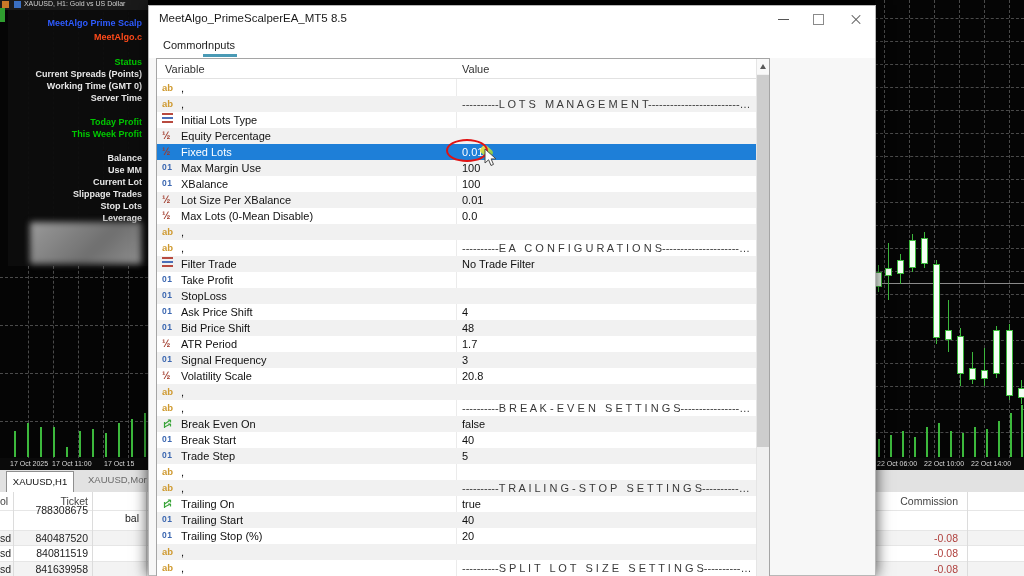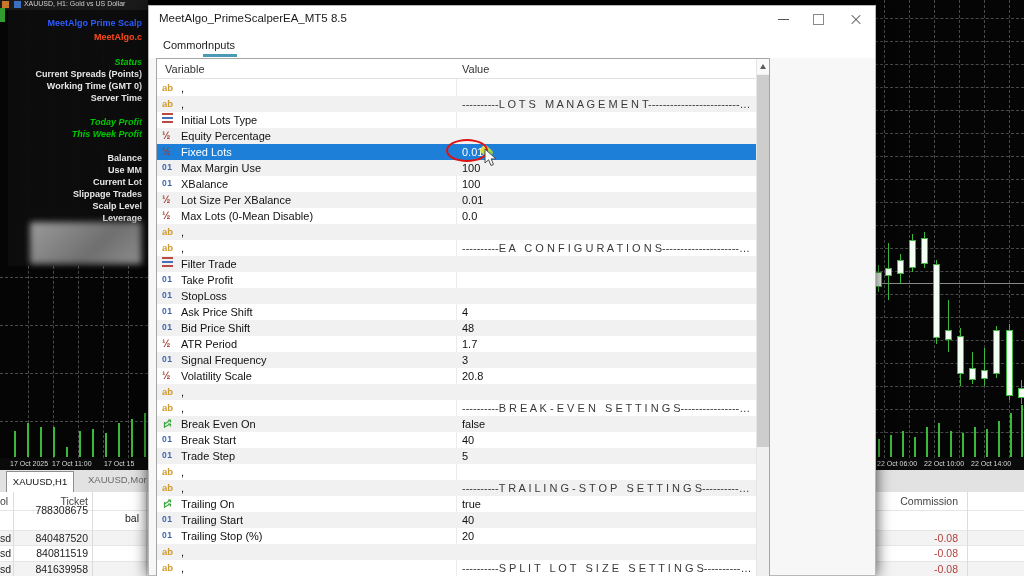--- a/index.html
+++ b/index.html
@@ -21,21 +21,21 @@
   .timeaxis { position:absolute; height:12px; background:#0a0a0a; color:#d8d8d8; font-size:7px; }
   .timeaxis span { position:absolute; top:2px; white-space:nowrap; }
   #green-mark { position:absolute; left:0; top:8px; width:5px; height:14px; background:#2f9e2f; }
 
   
   #ea-panel { position:absolute; left:8px; top:10px; width:140px; height:256px;
     background:rgba(12,12,12,0.96); color:#e8e8e8; text-align:right; padding:6px 6px 0 0; }
   #ea-panel .ttl { font-size:9px; font-weight:bold; color:#2e5bff; height:14px; line-height:14px; }
   #ea-panel .sub { font-size:9px; font-weight:bold; color:#ff4a1a; height:14px; line-height:14px; }
   .ea-line { font-size:9px; height:12px; line-height:12px; font-weight:bold; }
-  .ea-line.green { color:#00c800;font-style:italic; }
+  .ea-line.green { color:#00c800; }
   .ea-line.gap { height:12px; }
   #blur-box { position:absolute; left:22px; top:212px; width:112px; height:42px;
     background:linear-gradient(135deg,#9a9a9a,#6f6f6f 60%,#8f8f8f); filter:blur(3px); border-radius:2px; }
 
   
   #bottom-tabbar { position:absolute; left:0; top:470px; width:1024px; height:22px; background:#e2e2e2; }
   #tab-active { position:absolute; left:6px; top:1px; width:68px; height:21px; background:#fff;
     border:1px solid #8f8f8f; border-bottom:none; font-size:9.5px; text-align:center; line-height:20px; color:#111; }
   #tab-inactive { position:absolute; left:88px; top:4px; font-size:9.5px; color:#6a6a6a; white-space:nowrap; }
   #bottom-table { position:absolute; left:0; top:492px; width:1024px; height:84px; background:#fff;
@@ -141,21 +141,21 @@
         <div class="ea-line">Working Time (GMT 0)</div>
         <div class="ea-line">Server Time</div>
         <div class="ea-line gap"></div>
         <div class="ea-line green">Today Profit</div>
         <div class="ea-line green">This Week Profit</div>
         <div class="ea-line gap"></div>
         <div class="ea-line">Balance</div>
         <div class="ea-line">Use MM</div>
         <div class="ea-line">Current Lot</div>
         <div class="ea-line">Slippage Trades</div>
-        <div class="ea-line">Scalp Level</div>
+        <div class="ea-line">Stop Lots</div>
         <div class="ea-line">Leverage</div>
       </div>
     <div id="blur-box"></div>
   </div>
 </div>
 <div class="timeaxis" style="left:0; top:458px; width:148px;">
   <span style="left:10px">17 Oct 2025</span>
   <span style="left:52px">17 Oct 11:00</span>
   <span style="left:104px">17 Oct 15</span>
 </div>
@@ -347,20 +347,21 @@
           <span class="pname">,</span>
           <span class="pval sepv">----------E A   C O N F I G U R A T I O N S----------------------------------------------------</span>
         </div>
         <div class="prow stripe">
           <span class="picon ic-enum"><svg width="11" height="10">
               <rect width="11" height="2" y="0" fill="#b84a3f"></rect>
               <rect width="11" height="2" y="4" fill="#4a6fb8"></rect>
               <rect width="11" height="2" y="8" fill="#b84a3f"></rect>
             </svg></span>
           <span class="pname">Filter Trade</span>
+          <span class="pval">No Trade Filter</span>
         </div>
         <div class="prow">
           <span class="picon ic-int">01</span>
           <span class="pname">Take Profit</span>
         </div>
         <div class="prow stripe">
           <span class="picon ic-int">01</span>
           <span class="pname">StopLoss</span>
         </div>
         <div class="prow">

